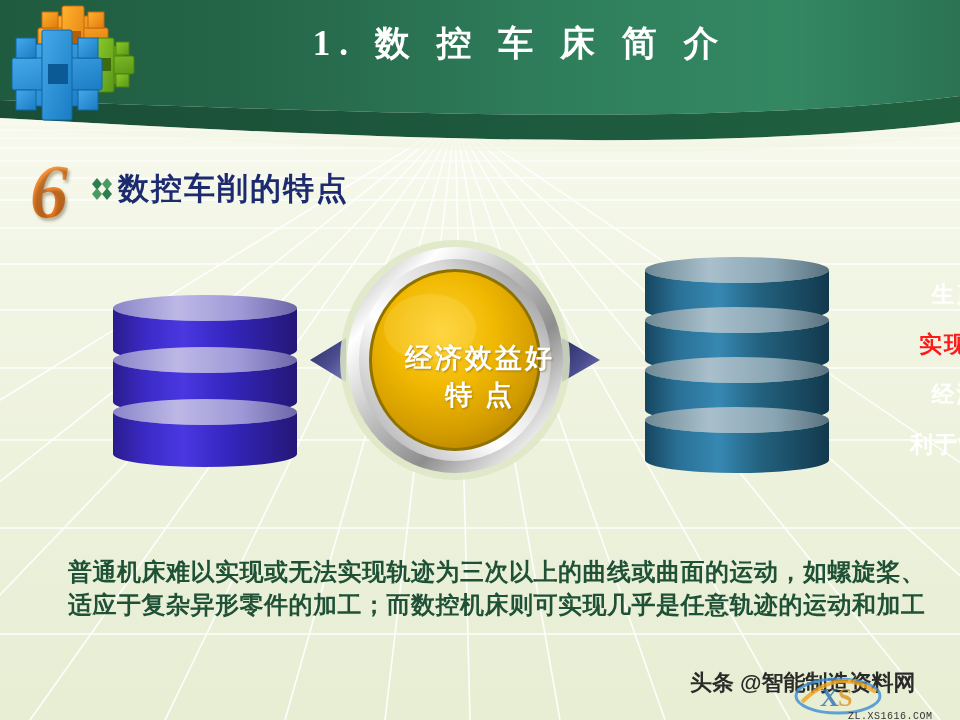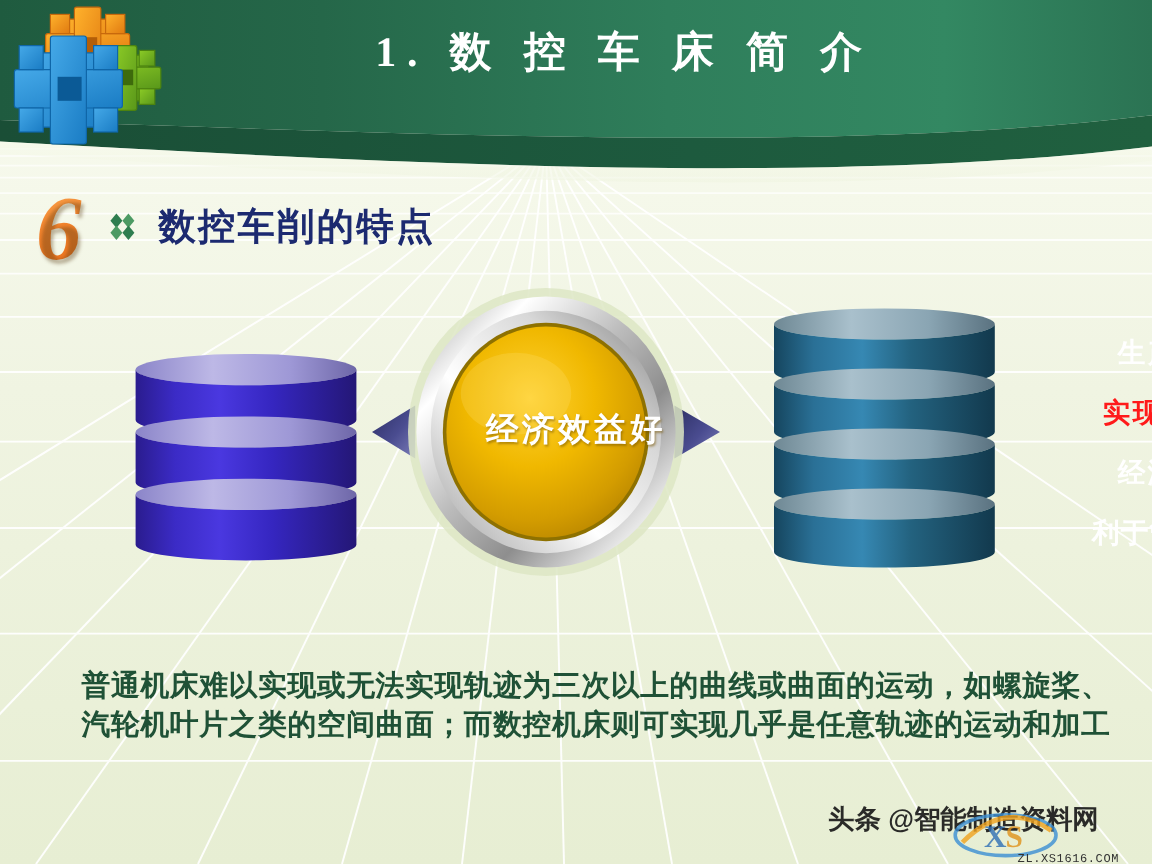--- a/index.html
+++ b/index.html
@@ -60,21 +60,20 @@
     -webkit-text-fill-color:transparent;
   }
   .bullet{position:absolute;left:89px;top:176px;width:26px;height:26px;}
   .subhead{
     position:absolute;left:118px;top:168px;
     font-family:"Liberation Serif", serif;
     font-size:31px;font-weight:bold;
     color:#1C2A70;
     letter-spacing:2px;
     white-space:nowrap;
-    margin-left:14px;
   }
 
   
   .diagram{position:absolute;left:0;top:230px;width:960px;height:290px;}
 
   .cyl-label{
     position:absolute;left:0;width:100%;
     text-align:center;
     font-family:"Liberation Serif", serif;
     font-weight:bold;
@@ -392,25 +391,26 @@
     <div class="cyl-label" data-name="right-cylinder-label-4" style="top:199px;font-size:23px;letter-spacing:1px;">利于管理现代化</div>
   </div>
 
   <style>
     .diagram .cyl-label[data-name^="left-"]  { left:-550px; }
     .diagram .cyl-label[data-name^="right-"] { left:514px; }
   </style>
 
   <div class="center-text" data-name="center-oval-text">
     <div data-name="center-line-1">经济效益好</div>
+    <div data-name="center-line-2">特 点</div>
   </div>
 
   <div class="para" data-name="body-paragraph">
     <span class="ln" data-name="paragraph-line-1">普通机床难以实现或无法实现轨迹为三次以上的曲线或曲面的运动，如螺旋桨、</span>
-    <span class="ln" data-name="paragraph-line-2">汽轮机叶片之类的空间曲面；而数控机床则可实现几乎是任意轨迹的运动和加工</span>
+    <span class="ln" data-name="paragraph-line-2">适应于复杂异形零件的加工；而数控机床则可实现几乎是任意轨迹的运动和加工</span>
   </div>
 
   <div class="wm" data-name="watermark-handle">头条 @智能制造资料网</div>
   <svg class="wmlogo" viewBox="0 0 120 46" data-name="watermark-logo-icon">
     <ellipse cx="46" cy="24" rx="42" ry="17" fill="none" stroke="#3B8FD4" stroke-width="3"></ellipse>
     <path d="M10,30 Q46,-6 84,20" fill="none" stroke="#F0A21E" stroke-width="4"></path>
     <text x="28" y="34" font-family="Liberation Serif, serif" font-size="26" font-weight="bold" fill="#2F6FB5">X</text>
     <text x="46" y="34" font-family="Liberation Serif, serif" font-size="26" font-weight="bold" fill="#E0921A">S</text>
   </svg>
   <div class="wmurl" data-name="watermark-url">ZL.XS1616.COM</div>

